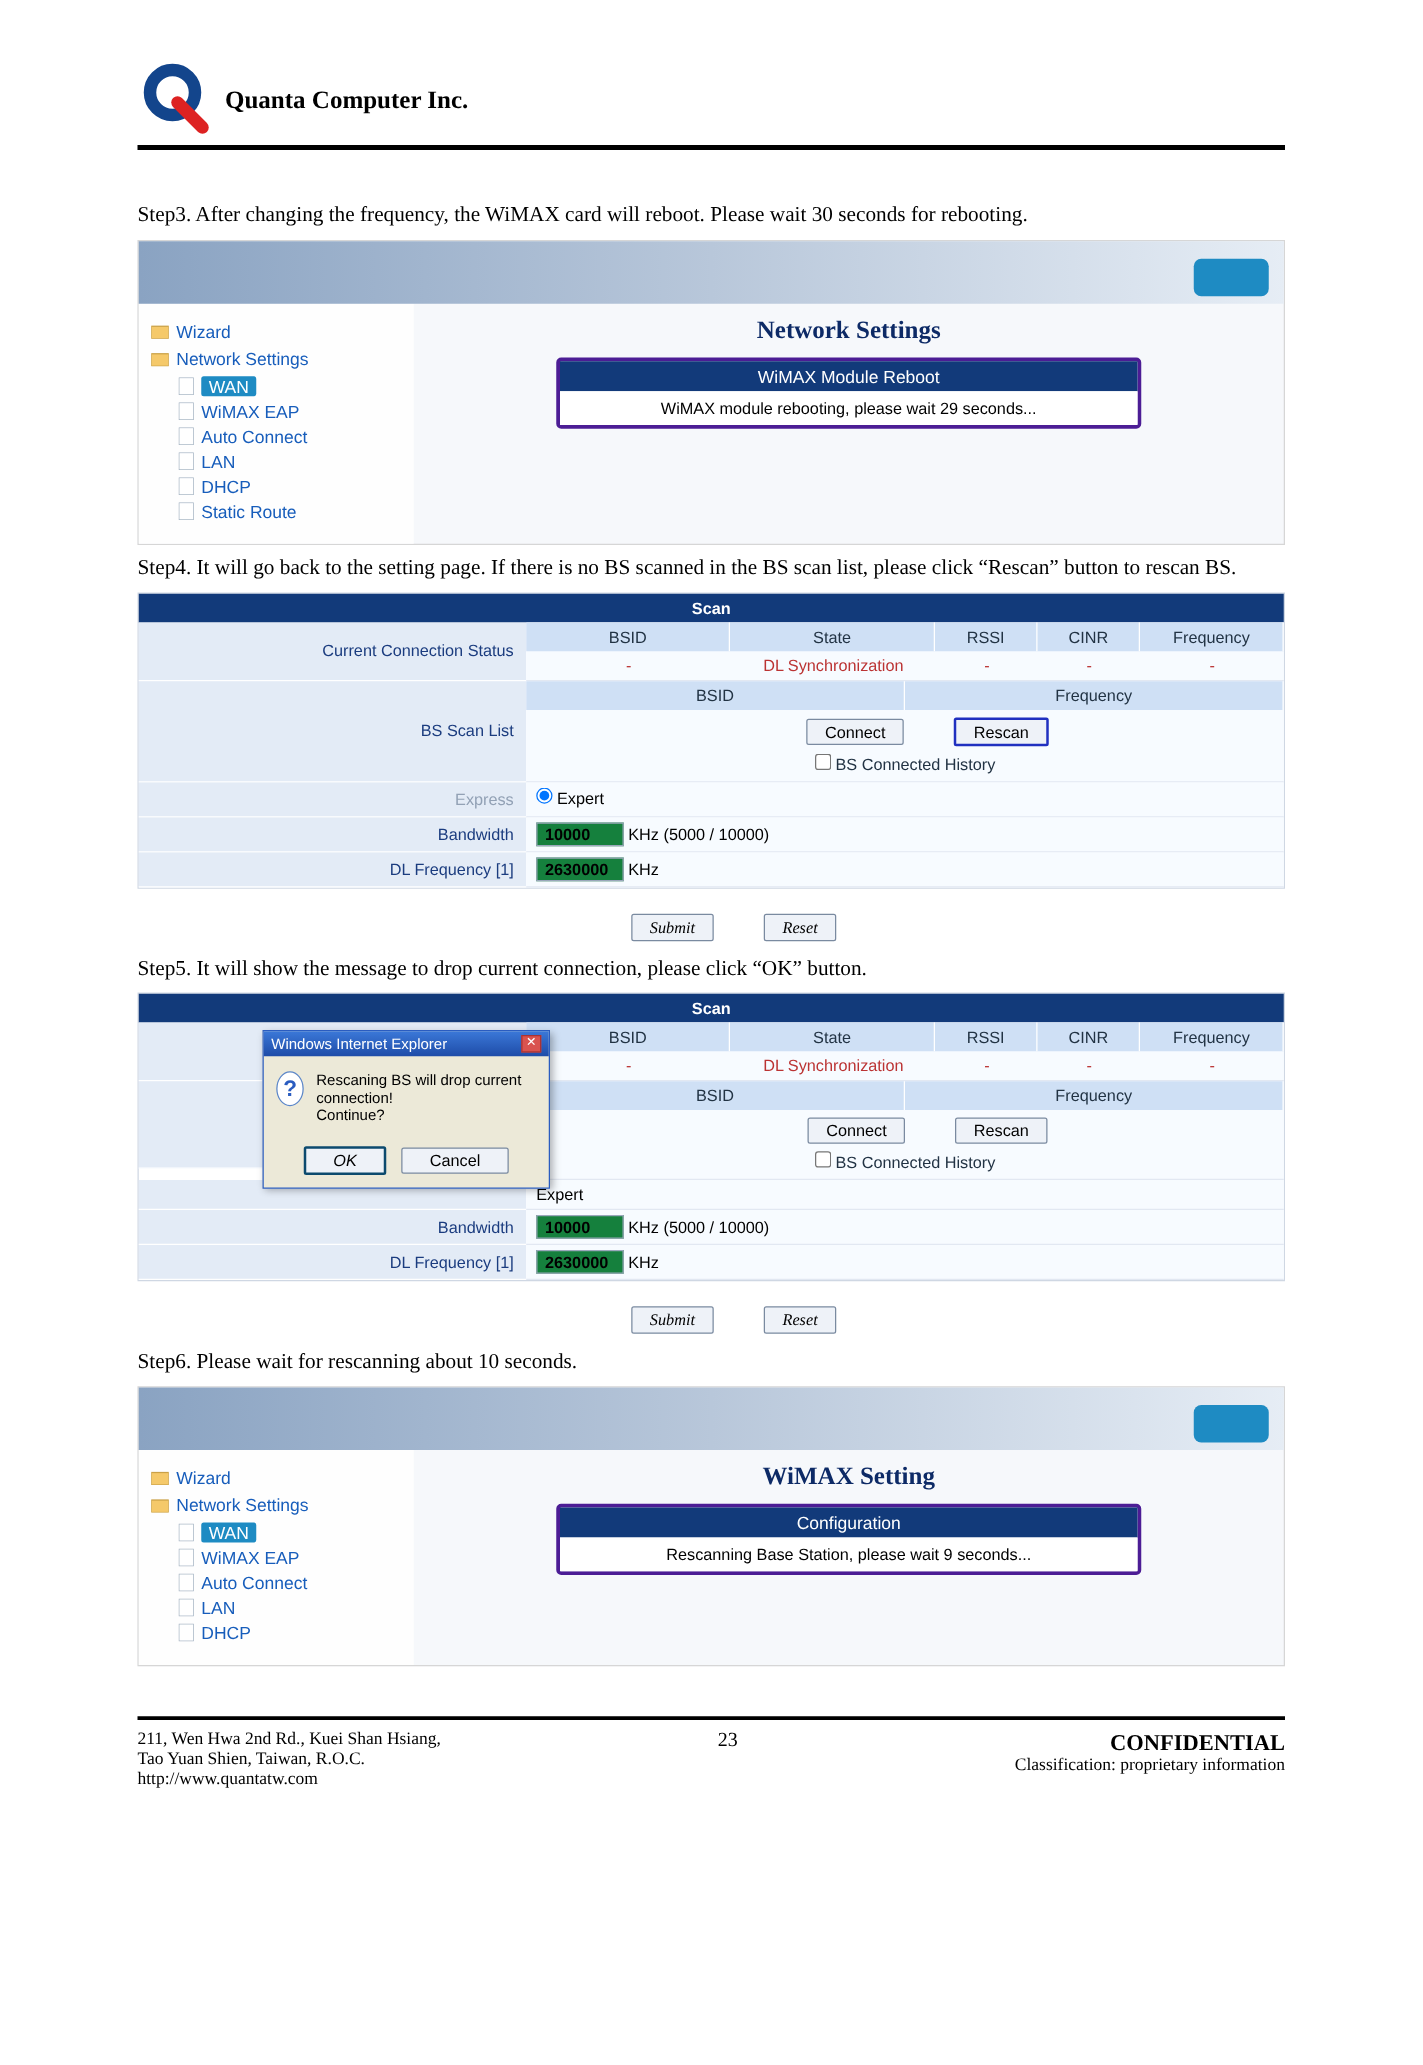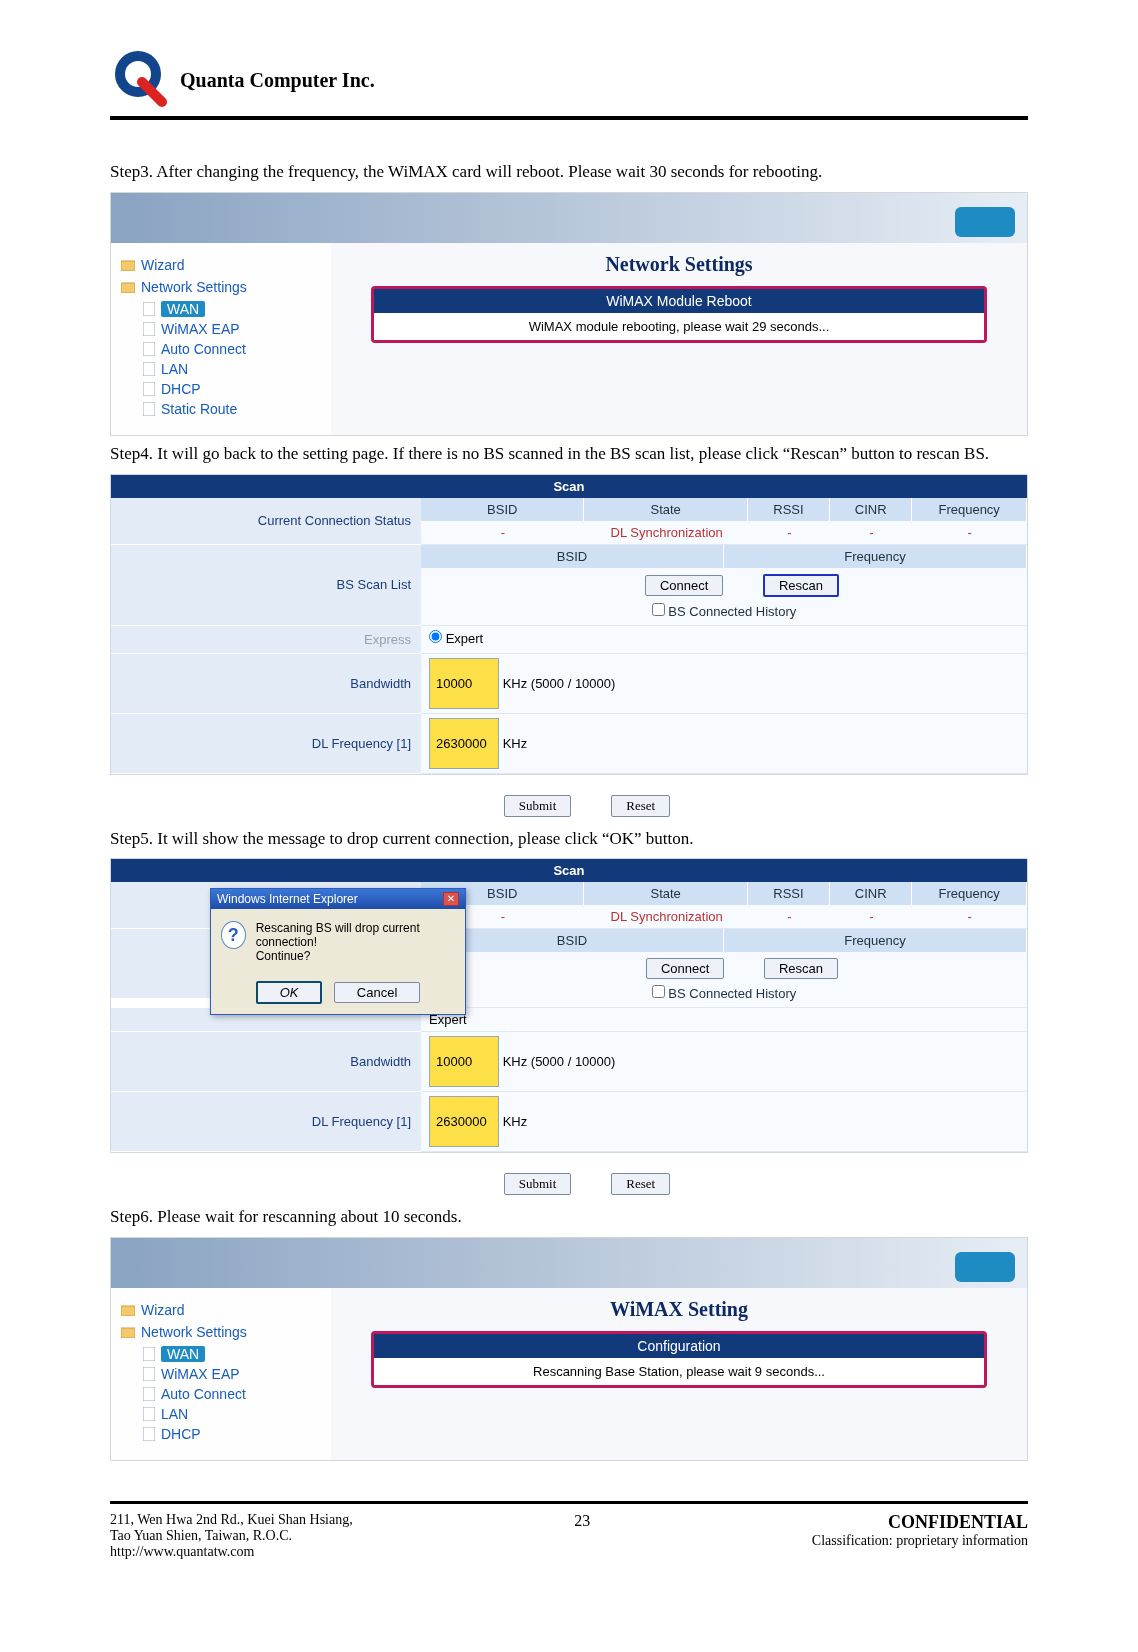--- a/index.html
+++ b/index.html
@@ -21,42 +21,42 @@
   .shot .banner { position: relative; height: 50px; background: linear-gradient(90deg,#8aa3c2,#b8c7da,#e6edf5); }
   .banner .tag { position:absolute; right:12px; bottom:6px; width:60px; height:30px; background:#1e8bc3; border-radius:6px; }
   .shot-body { display:flex; }
   .navtree { width: 220px; padding: 8px 10px 14px; background:#fefefe; font-size:14px; font-family: Arial,sans-serif; }
   .navtree .root { display:flex; align-items:center; gap:6px; color:#175dbb; margin:6px 0; }
   .navtree .child { display:flex; align-items:center; gap:6px; color:#175dbb; margin:4px 0 4px 22px; }
   .navtree .sel { background:#1e8bc3; color:#fff; padding:0 6px; border-radius:2px; }
   .navtree svg { flex:none; }
   .content { flex:1; padding: 10px 20px; }
   .sect-title { text-align:center; color:#0d2a66; font-weight:bold; font-size:20px; font-family:"Times New Roman",serif; margin-bottom:10px; }
-  .panel-box { margin: 6px auto; border:3px solid #be185d; border-radius:4px; width: 616px; }
+  .panel-box { margin: 6px auto; border:3px solid #4c1d95; border-radius:4px; width: 468px; }
   .panel-head { background:#123a7a; color:#fff; text-align:center; font-size:14px; padding:4px 0; font-family:Arial,sans-serif; }
   .panel-body { background:#fff; text-align:center; font-size:13px; padding:6px 0; font-family:Arial,sans-serif; }
 
   
   .scan-wrap { border:1px solid #cfd7e3; font-family:Arial,sans-serif; font-size:13px; margin-bottom:10px; }
   .scan-title { background:#123a7a; color:#fff; text-align:center; font-weight:bold; padding:4px 0; }
   .grid-row { display:flex; }
   .lbl-cell { width: 310px; background:#e3ebf6; color:#1b3c7f; display:flex; align-items:center; justify-content:flex-end; padding:6px 10px; border-bottom:1px solid #fff; }
   .val-area { flex:1; background:#f7fbff; border-bottom:1px solid #e2e8f2; padding:4px 8px; }
   .sub-head { display:flex; background:#cfe0f5; }
   .sub-head div { flex:1; text-align:center; padding:4px 0; border-right:1px solid #fff; color:#234; }
   .sub-row { display:flex; }
   .sub-row div { flex:1; text-align:center; padding:4px 0; color:#b33; }
   .btn { display:inline-block; border:1px solid #7a8aa0; background:#eef2f8; padding:2px 14px; font-size:13px; border-radius:2px;margin-left:36px; }
   .btn.hl { border:2px solid #2030c0; }
-  .input-box { border:1px solid #9aa7bb; background:#fde047; padding:17px 6px; display:inline-block; min-width:70px; }
+  .input-box { border:1px solid #9aa7bb; background:#15803d; padding:1px 6px; display:inline-block; min-width:70px;font-weight:bold; }
   .muted { color:#92a1b5; }
-  .actions { text-align:center; padding: 10px 0 4px; background:transparent; }
+  .actions { text-align:center; padding: 10px 0 4px; background:transparent;font-style:italic; }
 
   
-  .dialog { width:256px; border:1px solid #2a5cc0; background:#ece9d8; font-family: Tahoma, Arial, sans-serif; font-size:12px; box-shadow:2px 2px 6px rgba(0,0,0,.3); }
+  .dialog { width:230px; border:1px solid #2a5cc0; background:#ece9d8; font-family: Tahoma, Arial, sans-serif; font-size:12px; box-shadow:2px 2px 6px rgba(0,0,0,.3); }
   .dialog .dlg-title { background:linear-gradient(#3b78d8,#1e4ca8); color:#fff; padding:3px 6px; display:flex; align-items:center; justify-content:space-between; }
   .dialog .dlg-title .xbtn { width:16px; height:14px; background:#d9534f; border:1px solid #a33; color:#fff; font-size:10px; line-height:12px; text-align:center; }
   .dialog .dlg-body { padding:12px 10px; display:flex; gap:10px; align-items:flex-start; }
   .dialog .dlg-btns { text-align:center; padding:6px 0 10px; }
   .dialog .dlg-btns .btn { padding:2px 22px; margin:0 4px; }
   .dialog .dlg-btns .btn.ok { border:2px solid #0c4a6e;font-style:italic; }
   .qmark { width:28px; height:28px; border-radius:50%; background:#fff; border:1px solid #5b86c8; color:#2a5cc0; font-weight:bold; font-size:18px; display:flex; align-items:center; justify-content:center; }
 
   .overlay-wrap { position:relative; }
   .overlay-wrap .dialog { position:absolute; left:100px; top:30px; z-index:5; }

